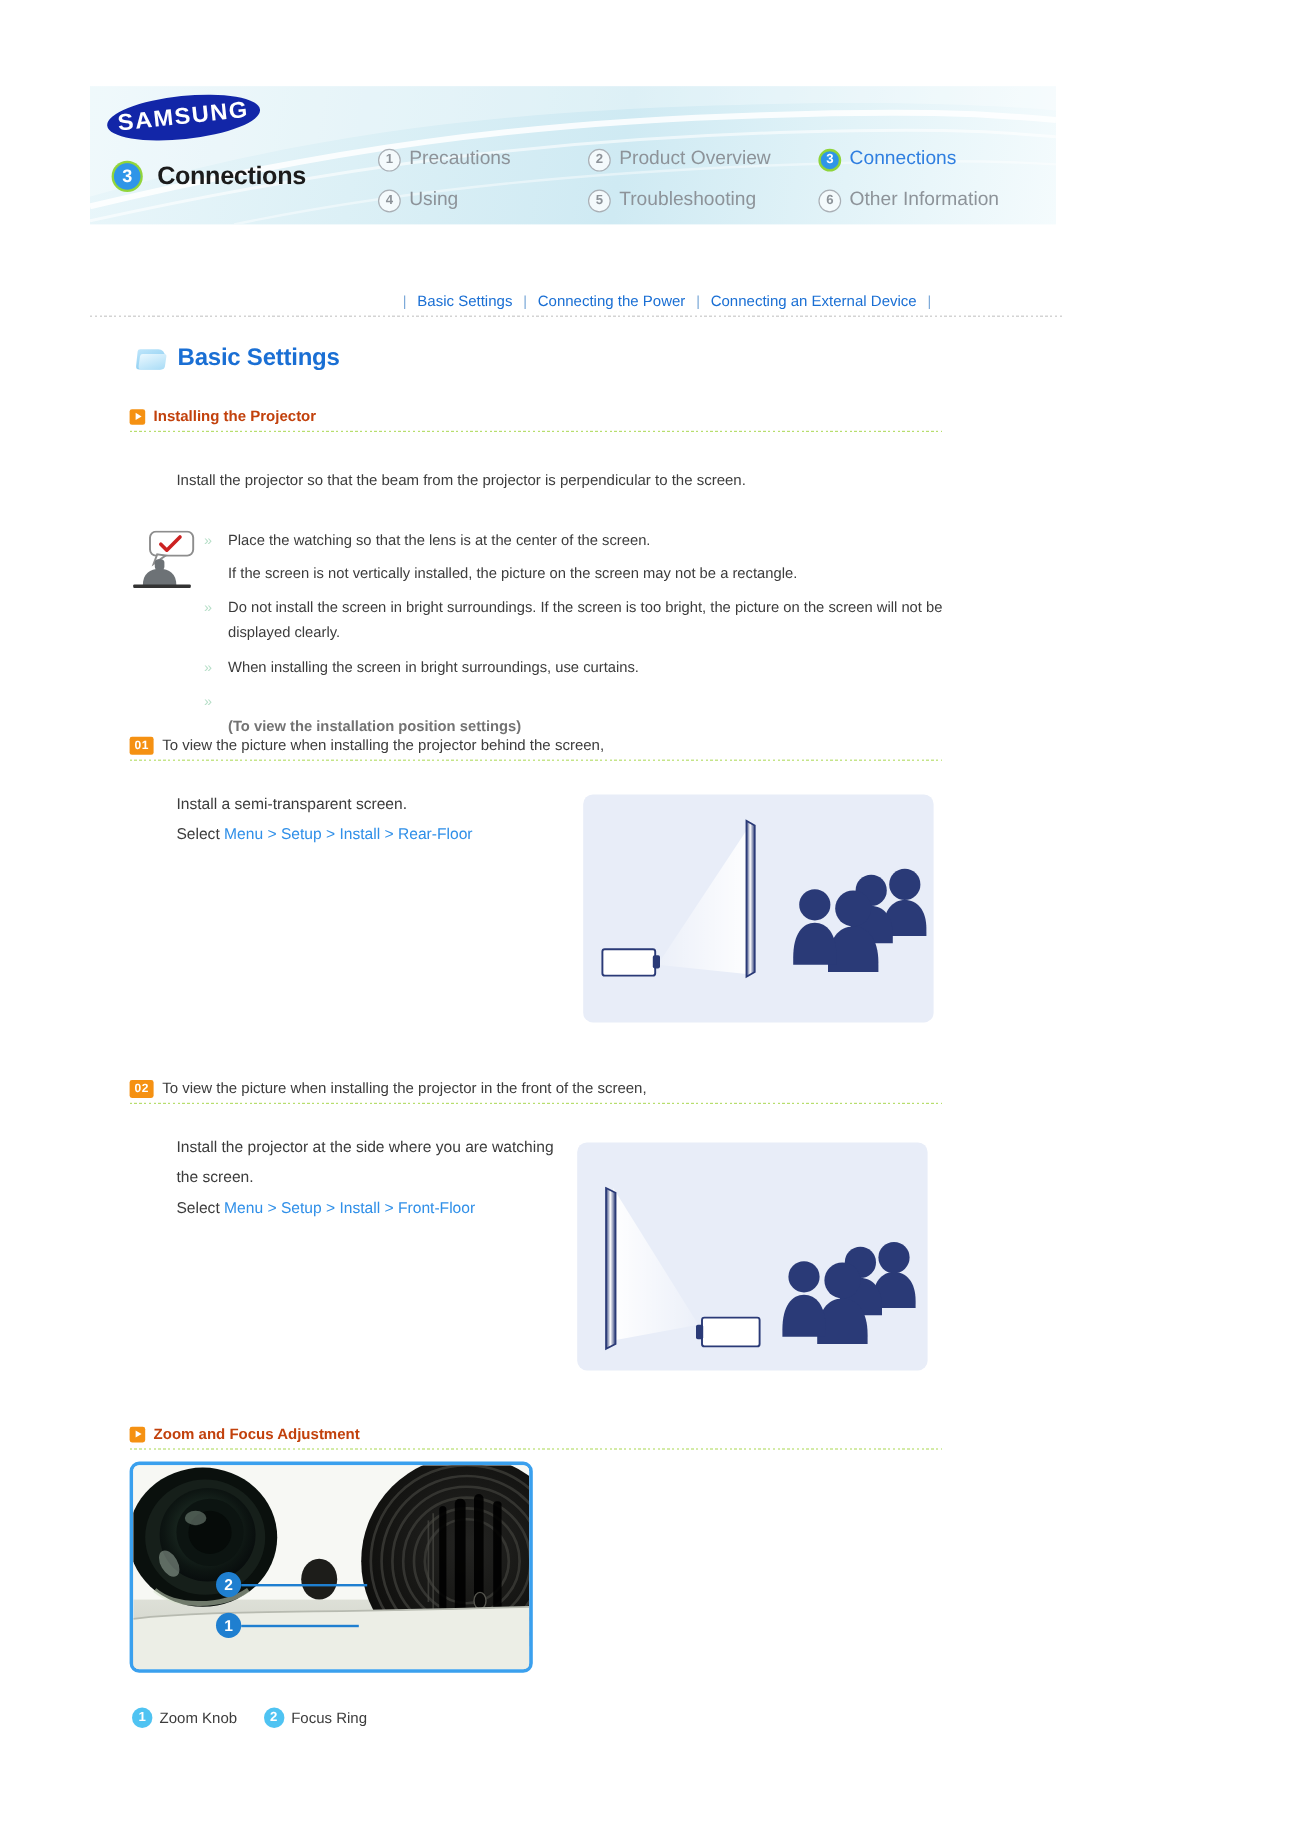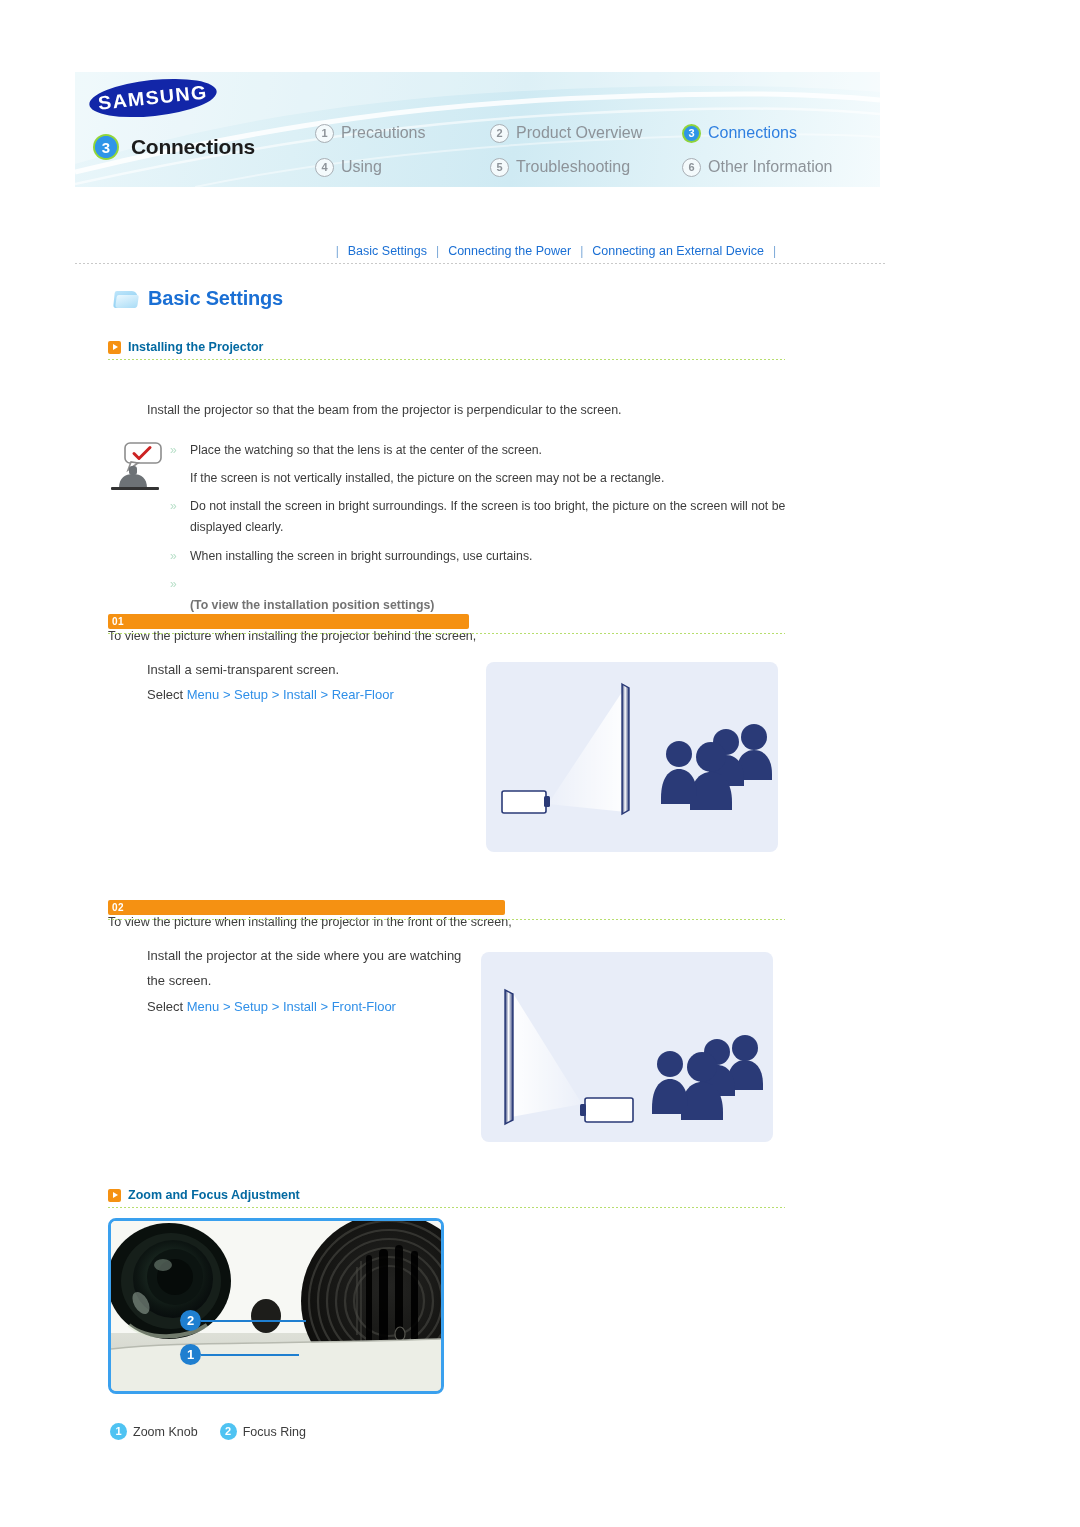--- a/index.html
+++ b/index.html
@@ -209,21 +209,21 @@
     content: "";
     position: absolute;
     left: 4.5px; top: 3px;
     border-left: 5px solid #ffffff;
     border-top: 3.5px solid transparent;
     border-bottom: 3.5px solid transparent;
   }
   .section-head .sh-text {
     font-size: 12.5px;
     font-weight: bold;
-    color: #0369a1;
+    color: #c2410c;
     white-space: nowrap;
   }
   .green-rule {
     position: absolute;
     left: 108px;
     width: 677px;
     height: 1px;
     background-image: repeating-linear-gradient(to right, #b7de6d 0 2px, transparent 2px 4px);
   }
 
@@ -275,21 +275,20 @@
   .note-link {
     color: #737373;
     font-weight: bold;
   }
 
   
   .step-head {
     position: absolute;
     left: 108px;
     display: flex;
-    flex-direction: column;
   }
   .step-badge {
     background: #f59112;
     color: #ffffff;
     font-size: 10px;
     font-weight: bold;
     padding: 1.5px 4px 1.5px 4px;
     border-radius: 2px;
     margin-right: 7px;
     letter-spacing: 0.5px;
@@ -454,21 +453,21 @@
   </div>
   <div id="page-title">Basic Settings</div>
 </div>
 
 <div class="section-head" style="top:340px;">
   <span class="arrow-badge"></span>
   <span class="sh-text">Installing the Projector</span>
 </div>
 <div class="green-rule" style="top:359px;"></div>
 
-<div class="intro-line" style="top:403px;">Install the projector so that the beam from the projector is perpendicular to the screen.</div>
+<div class="intro-line" style="top:393px;">Install the projector so that the beam from the projector is perpendicular to the screen.</div>
 
 <div id="note-block">
   <svg class="note-person" viewBox="0 0 62 52">
     <rect x="18" y="1" width="36" height="20" rx="5" fill="#ffffff" stroke="#8d8d8d" stroke-width="1.6"></rect>
     <path d="M24,20 L21,28 L31,21 Z" fill="#ffffff" stroke="#8d8d8d" stroke-width="1.6"></path>
     <path d="M27,11.5 L32,16.5 L43,5.5" stroke="#cc2222" stroke-width="3" fill="none" stroke-linecap="round" stroke-linejoin="round"></path>
     <rect x="22" y="24" width="8" height="9" rx="3" fill="#6d7276"></rect>
     <path d="M12,46 C12,36 18,32 26,32 C34,32 40,36 40,46 Z" fill="#6d7276"></path>
     <rect x="4" y="45" width="48" height="3" rx="1" fill="#333333"></rect>
   </svg>

